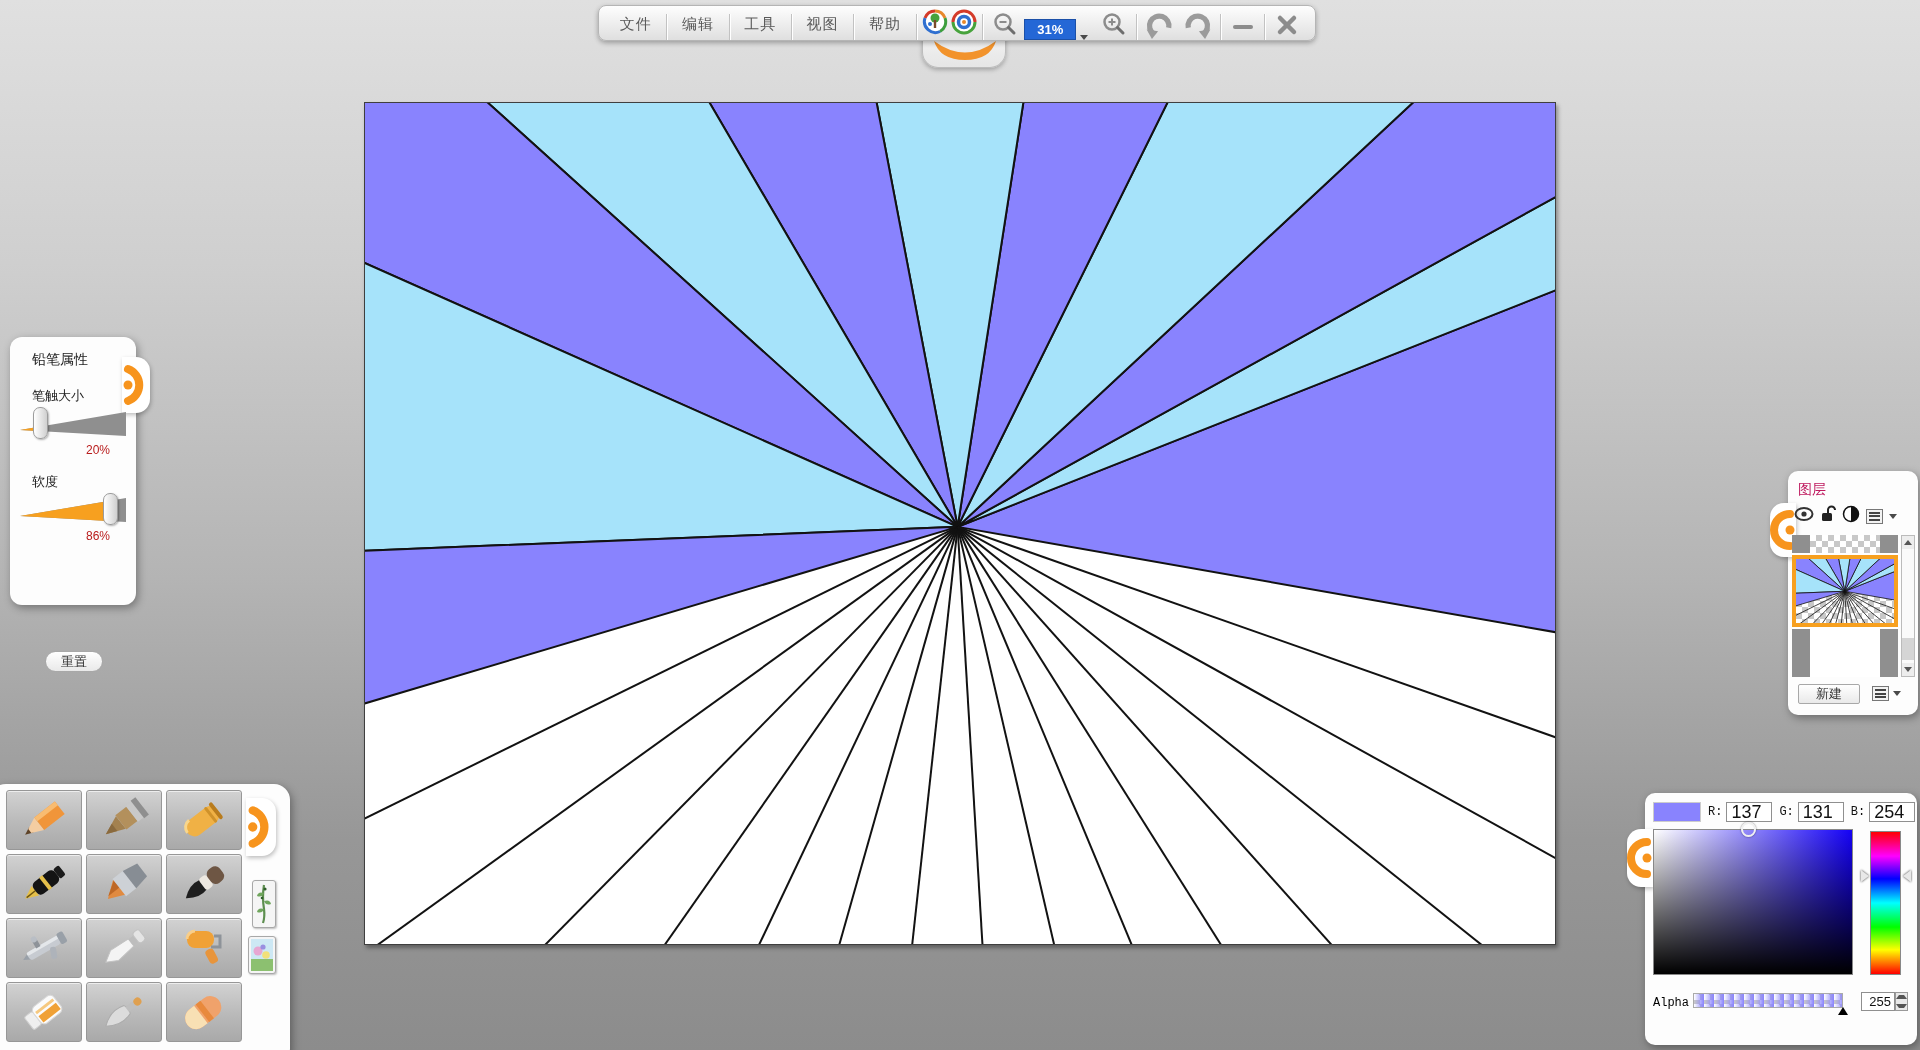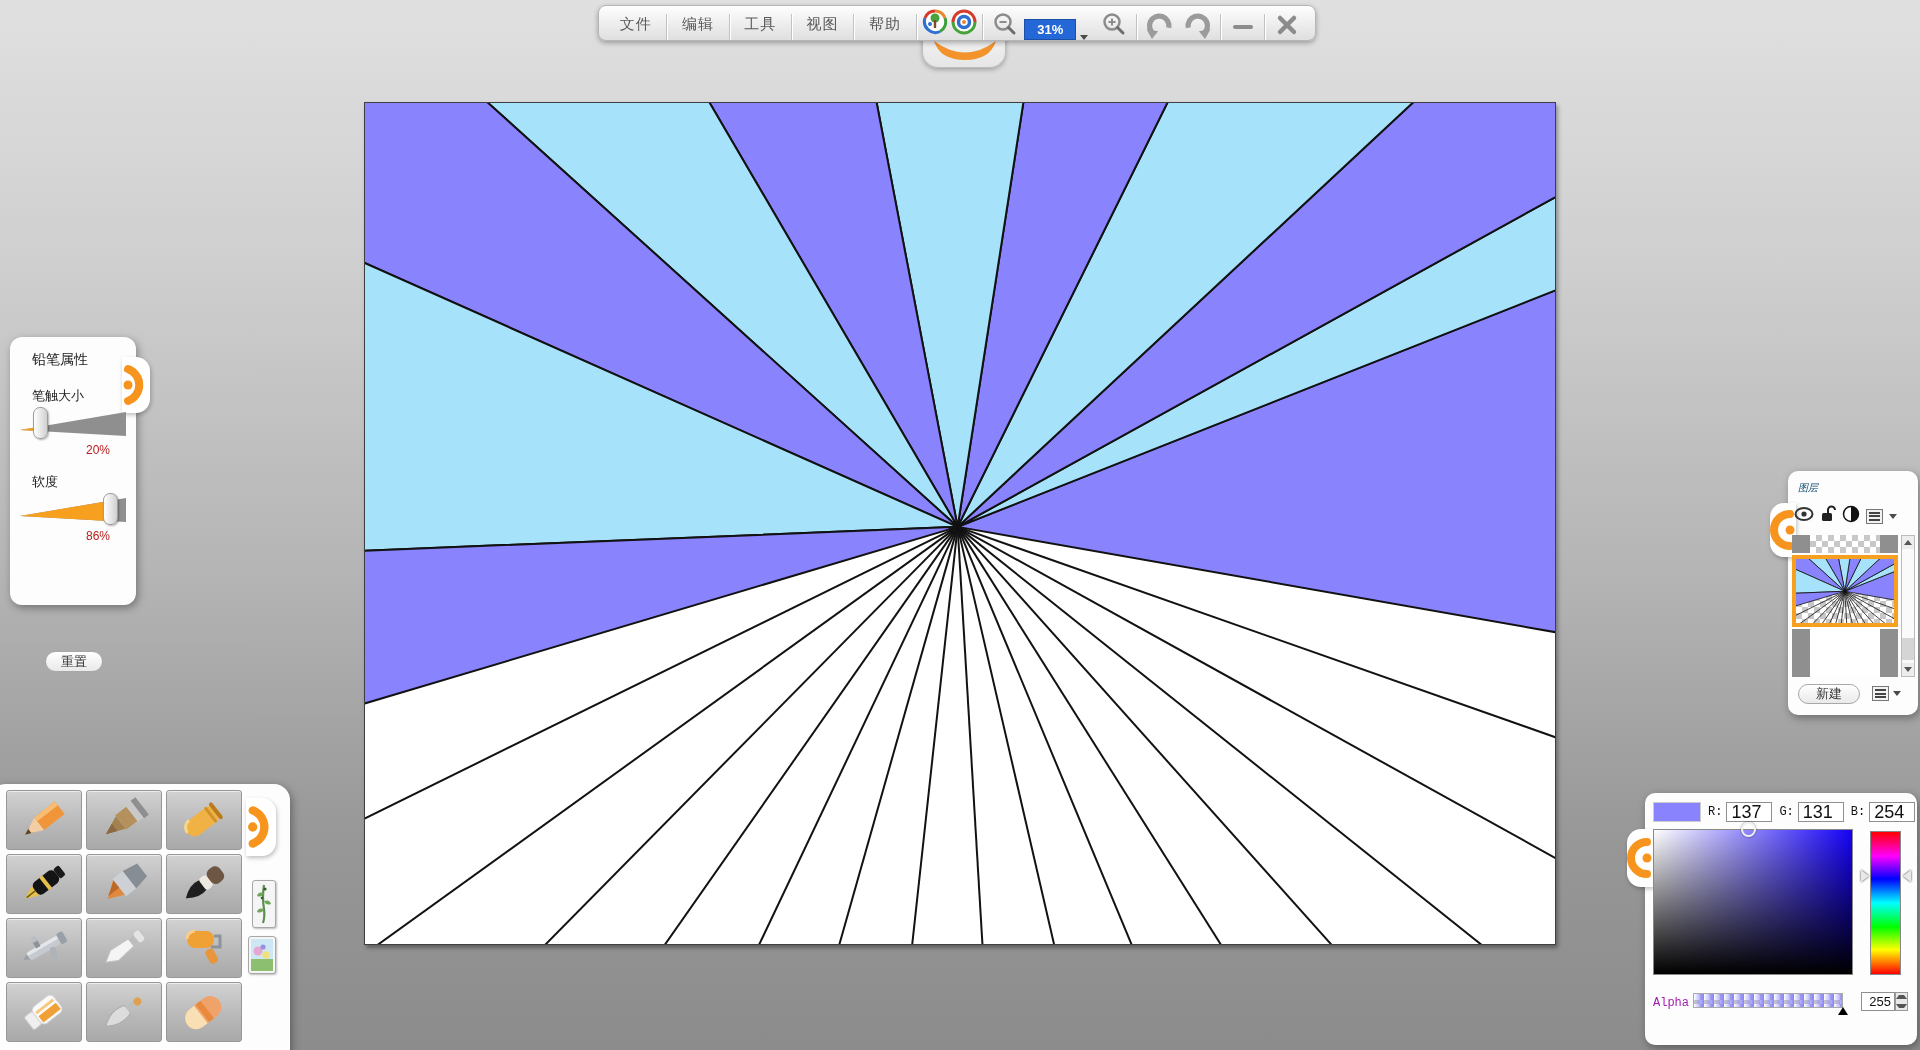--- a/index.html
+++ b/index.html
@@ -66,40 +66,40 @@
   .tool-grid { position:absolute; left:16px; top:6px; width:236px; display:grid;
                grid-template-columns:repeat(3,76px); grid-auto-rows:60px; gap:4px; }
   .tool-cell { background:linear-gradient(#D2D2D2,#B9B9B9 55%,#A9A9A9); border:1px solid #979797;
                border-radius:3px; box-shadow:inset 0 1px 0 rgba(255,255,255,.6);
                display:flex; align-items:center; justify-content:center; }
   .side-btn { position:absolute; background:#F5F5F5; border:1px solid #A8A8A8; border-radius:3px;
               box-shadow:1px 1px 2px rgba(0,0,0,.25); display:flex; align-items:center; justify-content:center; }
 
   
   .layers-panel { left:1788px; top:471px; width:130px; height:244px; border-radius:10px; z-index:2; }
-  .lp-title { position:absolute; left:10px; top:10px; font-size:10px; color:#0c4a6e;font-style:italic; }
+  .lp-title { position:absolute; left:10px; top:10px; font-size:14px; color:#be185d; }
   .lp-icons { position:absolute; left:6px; top:34px; display:flex; align-items:center; gap:6px; }
   .lp-list { position:absolute; left:4px; top:64px; width:106px; height:142px; overflow:hidden;
              background:#FFF; }
   .row-side { background:#8F8F8F; }
   .checker { background-color:#FFF;
     background-image:linear-gradient(45deg,#C8C8C8 25%,transparent 25%,transparent 75%,#C8C8C8 75%),
                      linear-gradient(45deg,#C8C8C8 25%,transparent 25%,transparent 75%,#C8C8C8 75%);
     background-size:12px 12px; background-position:0 0,6px 6px; }
   .lp-row-partial { display:flex; height:18px; margin-bottom:2px; }
   .lp-row-sel { height:72px; border:4px solid #F7A01F; margin-bottom:2px; position:relative; }
   .lp-row-bottom { display:flex; height:60px; }
   .lp-scroll { position:absolute; right:3px; top:64px; width:14px; height:142px; border:1px solid #BBB;
                background:#FAFAFA; display:flex; flex-direction:column; }
   .scroll-btn { height:13px; display:flex; align-items:center; justify-content:center; background:#EDEDED; }
   .scroll-track { flex:1; position:relative; }
   .scroll-thumb { position:absolute; left:0; right:0; bottom:3px; height:22px; background:#D5D5D5; }
   .tri-up { width:0;height:0;border-left:4px solid transparent;border-right:4px solid transparent;border-bottom:5px solid #555; }
   .tri-dn { width:0;height:0;border-left:4px solid transparent;border-right:4px solid transparent;border-top:5px solid #555; }
-  .new-btn { position:absolute; left:10px; top:213px; width:62px; height:20px; border-radius:10px;
+  .new-btn { position:absolute; left:10px; top:213px; width:62px; height:20px; border-radius:2px;
              background:linear-gradient(#FFF,#E9E9E9); border:1px solid #A8A8A8;
              font-size:13px; color:#333; display:flex; align-items:center; justify-content:center; }
   .lp-menu2 { position:absolute; left:84px; top:215px; display:flex; align-items:center; gap:4px; }
   .menu-ic { width:17px; height:15px; border:1px solid #777; background:#F2F2F2; padding:2px 2px;
              display:flex; flex-direction:column; justify-content:space-between; }
   .menu-ic i { display:block; height:2px; background:#444; }
 
   
   .color-panel { left:1645px; top:793px; width:272px; height:252px; border-radius:10px; z-index:2; }
   .cp-top { position:absolute; left:8px; top:9px; display:flex; align-items:center; gap:4px; }
@@ -111,21 +111,21 @@
                background:linear-gradient(to top,#000,rgba(0,0,0,0)),
                           linear-gradient(to right,#FFF,#1502F6); }
   .sv-cursor { position:absolute; width:15px; height:15px; border-radius:50%;
                border:2px solid #F0F0F0; box-shadow:0 0 2px rgba(0,0,0,.6); }
   .hue-bar { position:absolute; left:225px; top:38px; width:31px; height:144px; border:1px solid #888;
              background:linear-gradient(to bottom,#FF0000,#FF00FF 17%,#0000FF 33%,#00FFFF 50%,#00FF00 67%,#FFFF00 83%,#FF0000 100%); }
   .hue-mark { position:absolute; width:0; height:0; border-top:6px solid transparent; border-bottom:6px solid transparent; }
   .hue-mark.left  { border-left:8px solid #E8E8E8; filter:drop-shadow(0 0 1px #333); }
   .hue-mark.right { border-right:8px solid #E8E8E8; filter:drop-shadow(0 0 1px #333); }
   .alpha-label { position:absolute; left:8px; top:203px; font-family:"Liberation Mono", monospace;
-                 font-size:12px; color:#a21caf; }
+                 font-size:12px; color:#000000; }
   .alpha-bar { position:absolute; left:48px; top:200px; width:150px; height:15px; border:1px solid #AAA;
                background-size:10px 10px; }
   .alpha-mark { position:absolute; top:214px; width:0; height:0;
                 border-left:5px solid transparent; border-right:5px solid transparent;
                 border-bottom:8px solid #000; }
   .alpha-box { position:absolute; left:216px; top:199px; width:34px; height:19px; border:1px solid #8F8F8F;
                background:#FFF; font-size:13px; text-align:right; padding:1px 3px; color:#111; }
   .spin { position:absolute; left:250px; top:199px; width:13px; height:19px; border:1px solid #999;
           background:#E9E9E9; display:flex; flex-direction:column; }
   .spin div { flex:1; display:flex; align-items:center; justify-content:center; }

